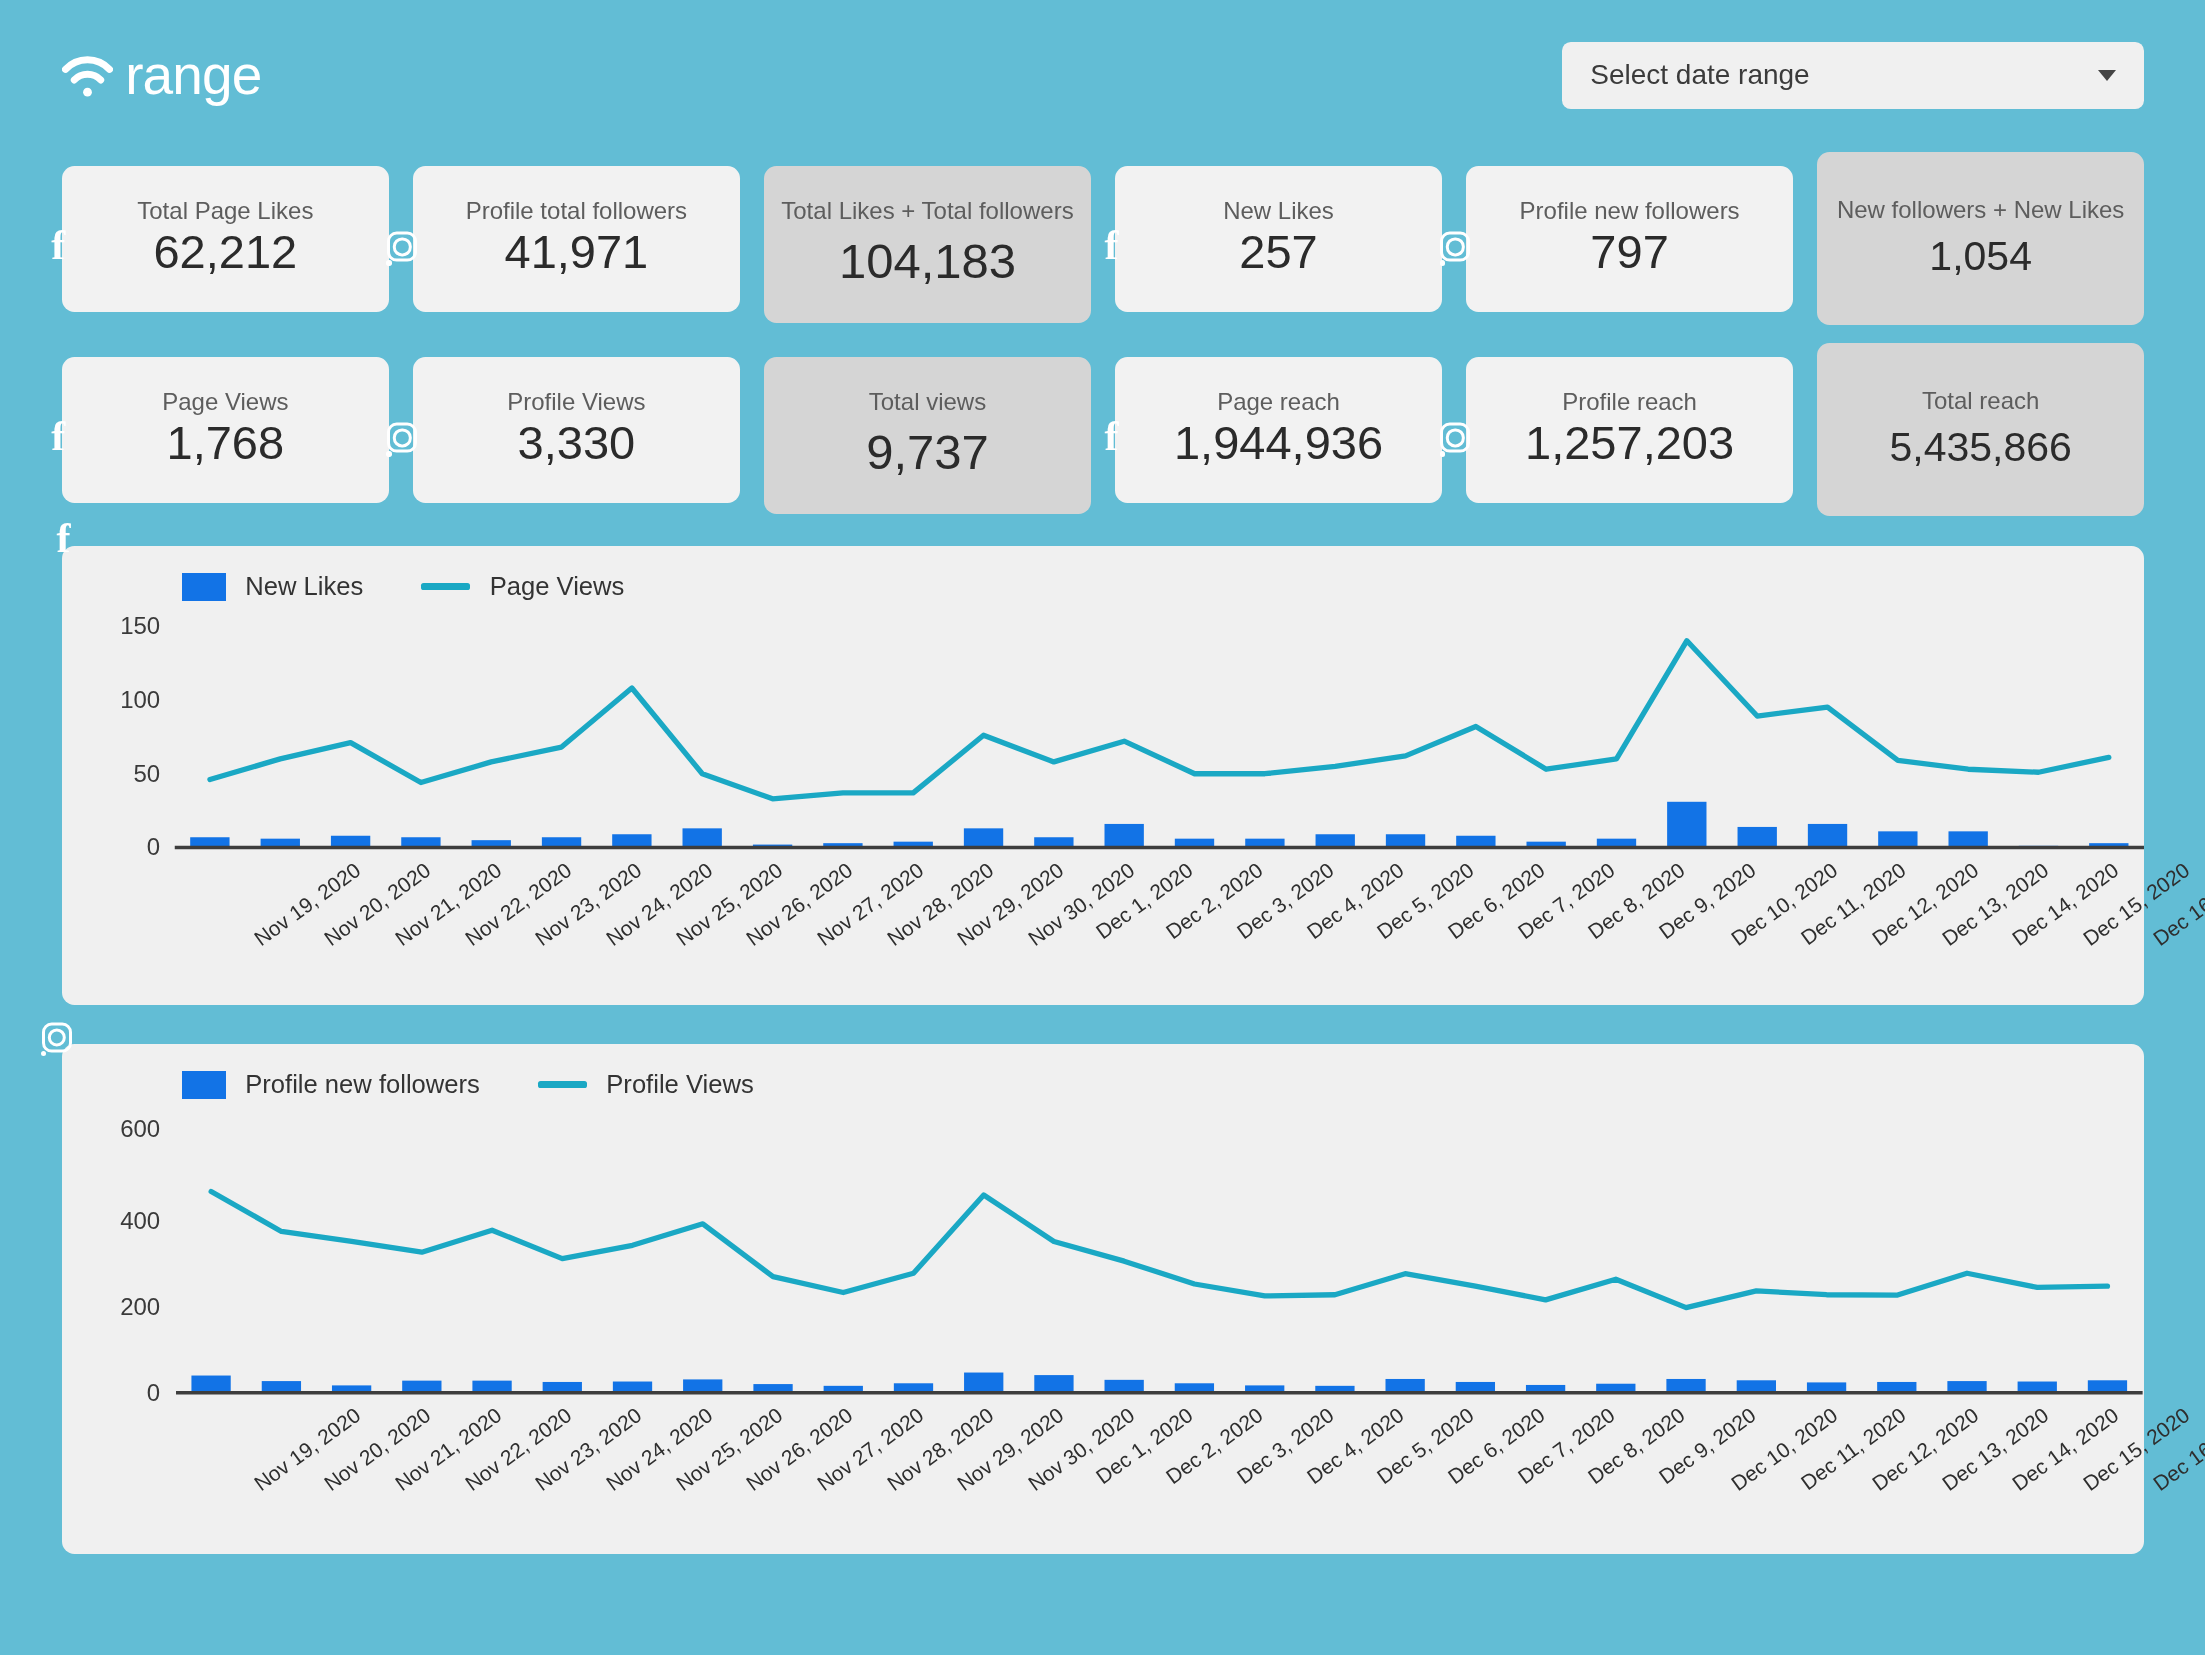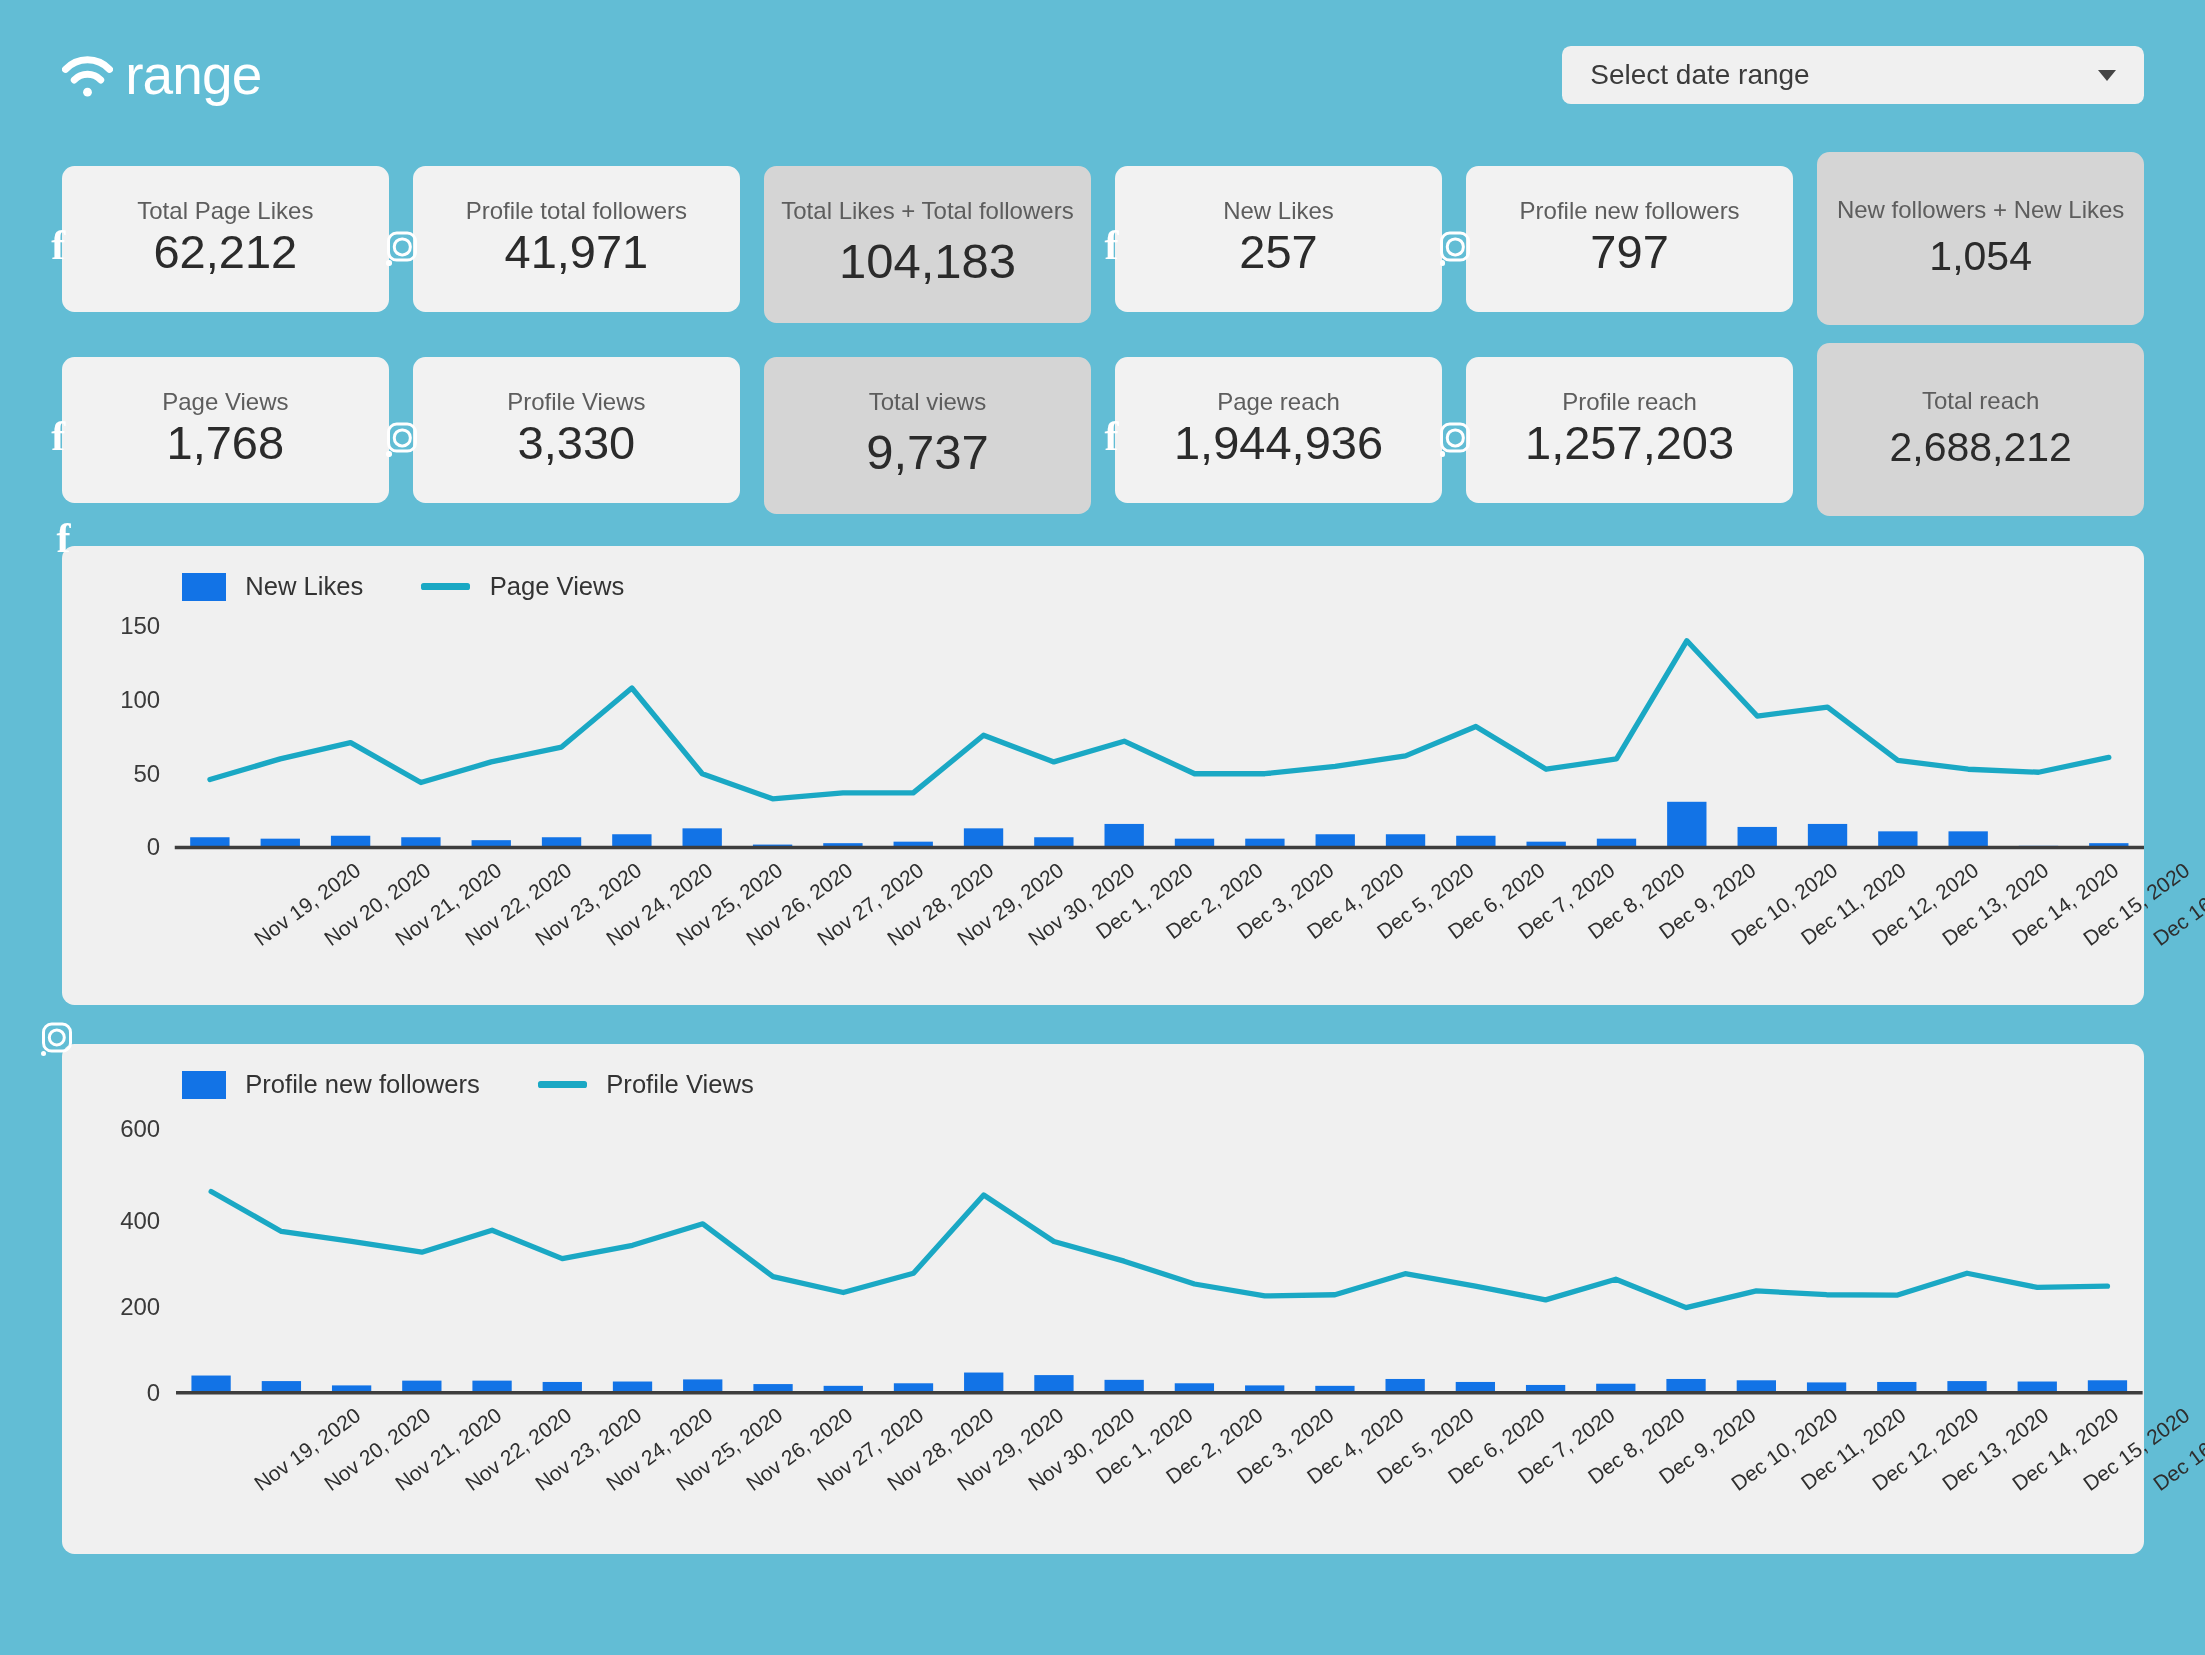--- a/index.html
+++ b/index.html
@@ -10,21 +10,21 @@
     overflow: hidden;
   }
   .page { position: relative; width: 2206px; height: 1655px; padding: 0 53px; }
 
   
   .header { height: 150px; display: flex; align-items: center; justify-content: space-between; padding: 0 8.8px; }
   .brand { display: flex; align-items: flex-end; gap: 12.4px; }
   .brand-icon { width: 51px; height: 51px; position: relative; }
   .brand-name { color: #ffffff; font-size: 55px; font-weight: 400; letter-spacing: -0.9px; line-height: 0.95; }
   .date-select {
-    width: 582px; height: 58px; background: #f0f0f0; border-radius: 8.8px;
+    width: 582px; height: 67px; background: #f0f0f0; border-radius: 8.8px;
     display: flex; align-items: center; justify-content: space-between;
     padding: 0 28px; cursor: pointer;
   }
   .date-select-label { font-size: 28px; color: #3b3b3b; }
   .caret { width: 0; height: 0; border-left: 9.7px solid transparent; border-right: 9.7px solid transparent; border-top: 11.5px solid #444; }
 
   
   .kpi-row { display: flex; align-items: flex-start; gap: 24px; padding: 0 8.8px; }
   .kpi-row.row1 { margin-top: 16px; }
   .kpi-row.row2 { margin-top: 32px; }
@@ -168,21 +168,21 @@
         <div class="kpi-label">Page reach</div>
         <div class="kpi-value">1,944,936</div>
       </div>
       <div class="kpi-card">
         <span class="kpi-icon"><span class="ig-badge"><span class="ig-sq"></span><span class="ig-dot"></span></span></span>
         <div class="kpi-label">Profile reach</div>
         <div class="kpi-value">1,257,203</div>
       </div>
       <div class="kpi-card combined tall">
         <div class="kpi-label">Total reach</div>
-        <div class="kpi-value">2,688,212</div>
+        <div class="kpi-value">5,435,866</div>
       </div>
     </div>
 
   <div class="chart-panel fb">
     <span class="panel-icon">
       <span class="fb-badge"></span>
     </span>
     <div class="legend">
       <div class="legend-item">
         <span class="legend-swatch"></span>

